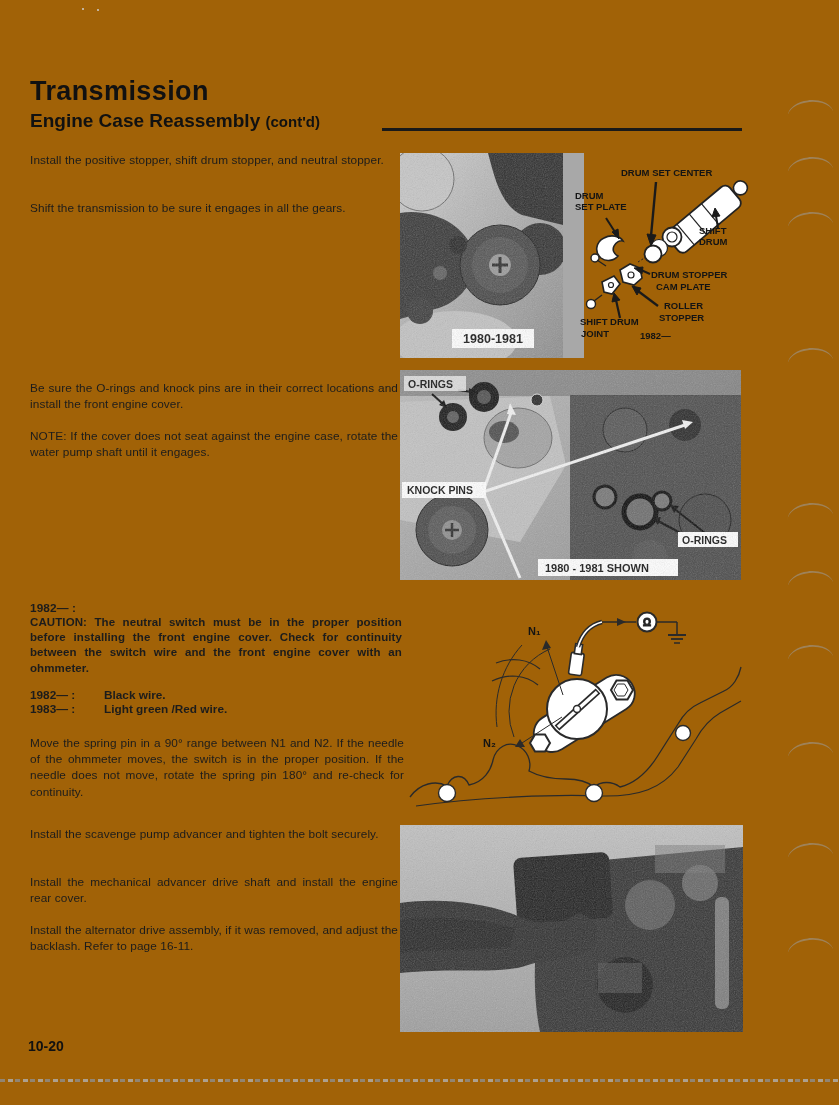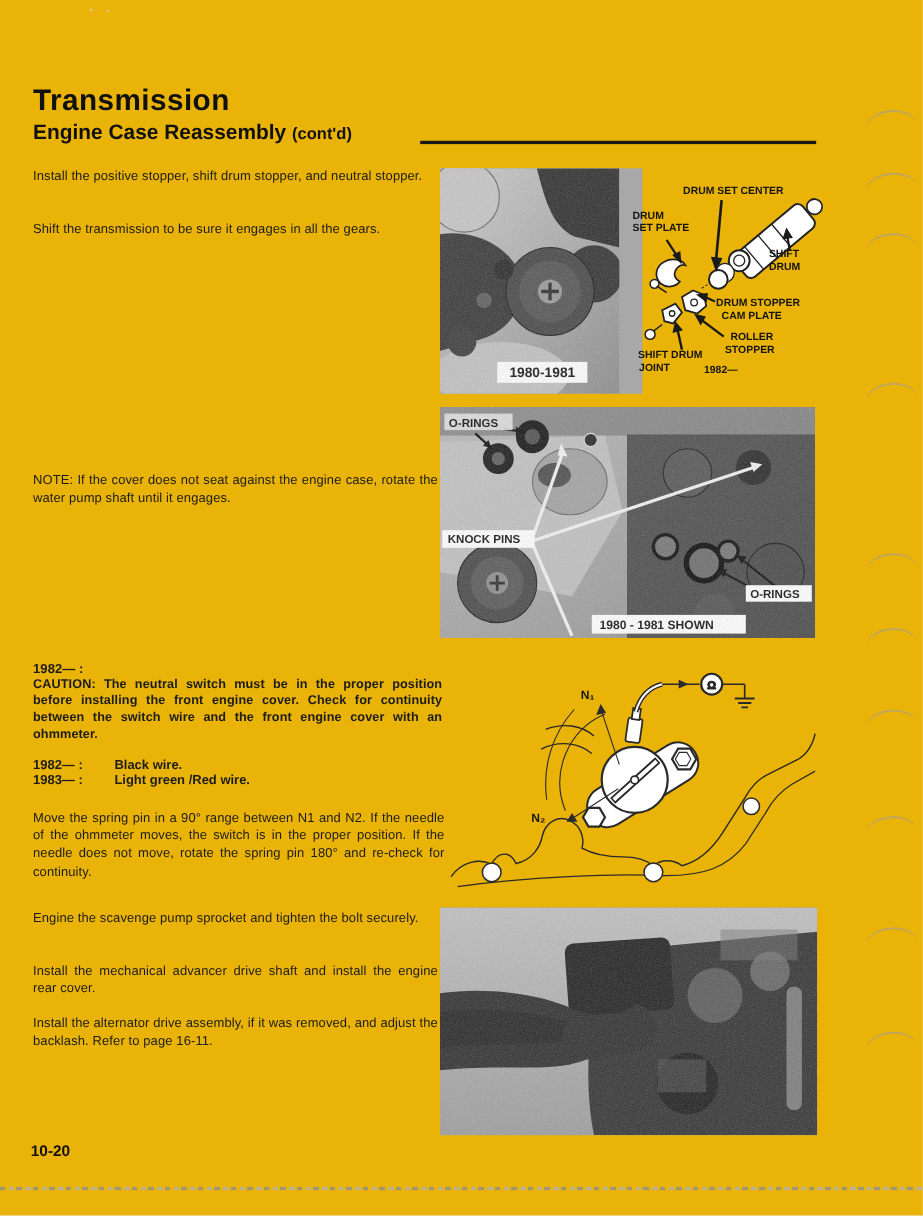--- a/index.html
+++ b/index.html
@@ -1,17 +1,17 @@
 <!DOCTYPE html>
 <html><head>
 <meta charset="utf-8">
 <style>
   html,body{margin:0;padding:0;background:#e9e9e9;}
   .page{
-    position:relative;width:839px;height:1105px;background:#eab308;
+    position:relative;width:839px;height:1105px;background:#a16207;
     font-family:"Liberation Sans","DejaVu Sans",sans-serif;color:#1c1c1c;
     overflow:hidden;margin:0 auto;
   }
   .title{position:absolute;left:30px;top:76px;font-size:27px;font-weight:700;letter-spacing:.4px;color:#111;}
   .subtitle{position:absolute;left:30px;top:110px;font-size:19px;font-weight:700;color:#111;}
   .contd{font-size:15px;font-weight:700;}
   .rule{position:absolute;left:382px;top:128px;width:360px;height:3px;background:#191919;}
   .para{position:absolute;left:30px;width:368px;font-size:11.8px;line-height:16.2px;
         text-align:justify;letter-spacing:.1px;color:#1c1c1c;}
   .bold{font-weight:700;}
@@ -39,36 +39,37 @@
 
   <div class="title">Transmission</div>
   <div class="subtitle">
     <span>Engine Case Reassembly</span>
     <span class="contd">(cont'd)</span>
   </div>
   <div class="rule"></div>
 
   <div class="para" style="top:152px;">Install the positive stopper, shift drum stopper, and neutral stopper.</div>
   <div class="para" style="top:200px;">Shift the transmission to be sure it engages in all the gears.</div>
+  <div class="para" style="top:380px;">Be sure the O-rings and knock pins are in their correct locations and install the front engine cover.</div>
   <div class="para" style="top:428px;">NOTE: If the cover does not seat against the engine case, rotate the water pump shaft until it engages.</div>
 
   <div class="para bold" style="top:600px;">1982— :</div>
   <div class="para caution" style="top:615px;">CAUTION:  The neutral switch must be in the proper position before installing the front engine cover. Check for continuity between the switch wire and the front engine cover with an ohmmeter.</div>
 
   <div class="wire-row" style="top:688px;">
     <span class="wire-year">1982— :</span>
     <span>Black wire.</span>
   </div>
   <div class="wire-row" style="top:702px;">
     <span class="wire-year">1983— :</span>
     <span>Light green /Red wire.</span>
   </div>
 
   <div class="para" style="top:735px;width:374px;">Move the spring pin in a 90° range between N1 and N2. If the needle of the ohmmeter moves, the switch is in the proper position. If the needle does not move, rotate the spring pin 180° and re-check for continuity.</div>
-  <div class="para" style="top:826px;">Engine the scavenge pump sprocket and tighten the bolt securely.</div>
+  <div class="para" style="top:826px;">Install the scavenge pump advancer and tighten the bolt securely.</div>
   <div class="para" style="top:874px;">Install the mechanical advancer drive shaft and install the engine rear cover.</div>
   <div class="para" style="top:922px;">Install the alternator drive assembly, if it was removed, and adjust the backlash. Refer to page 16-11.</div>
 
   <div class="pageno">10-20</div>
 
   <div class="photo" style="left:400px;top:153px;width:184px;height:205px;">
     <svg width="163" height="205" viewBox="0 0 163 205">
       <defs>
         <filter id="grain">
             <feTurbulence type="fractalNoise" baseFrequency="0.9" numOctaves="2"></feTurbulence>

